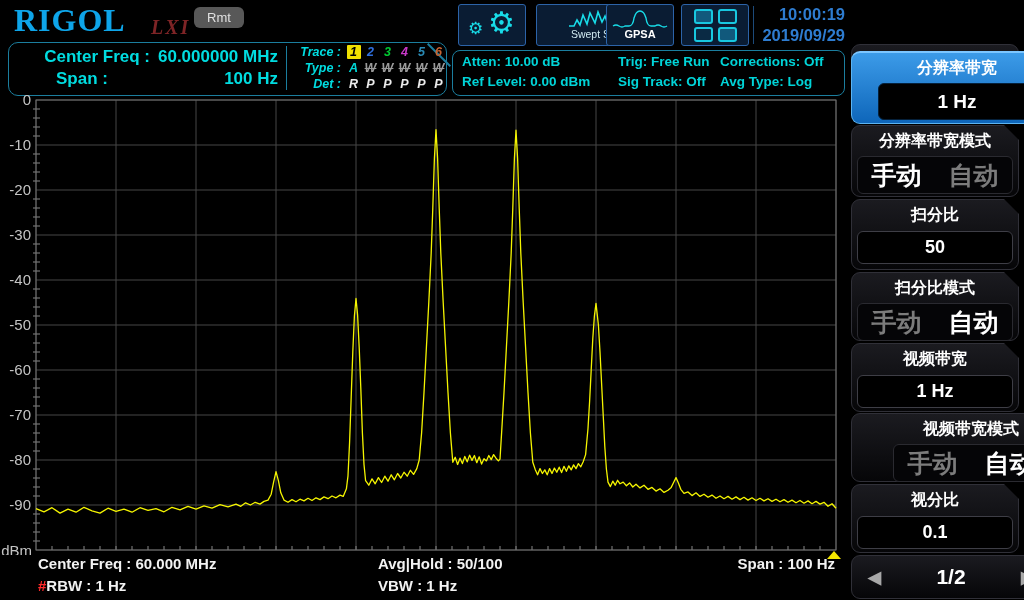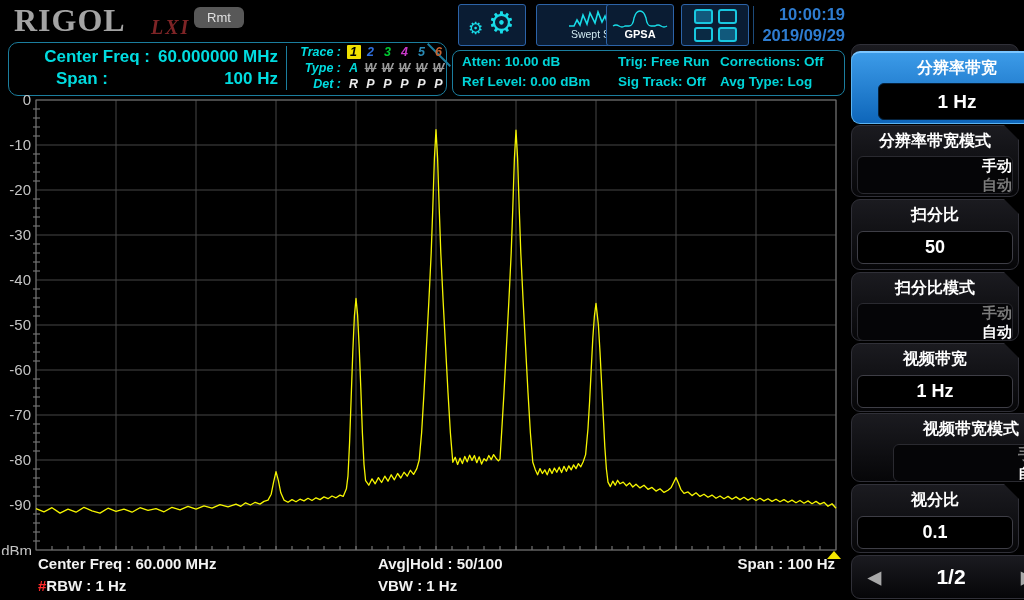--- a/index.html
+++ b/index.html
@@ -2,21 +2,21 @@
 <html><head>
 <meta charset="utf-8">
 <style>
   html,body{margin:0;padding:0;background:#111;}
   .screen{position:relative;width:1024px;height:600px;background:#000;overflow:hidden;
     font-family:"Liberation Sans",sans-serif;-webkit-font-smoothing:antialiased;}
   .abs{position:absolute;}
 
   
   .logo{left:14px;top:2px;font-family:"Liberation Serif",serif;font-weight:bold;
-    font-size:32px;color:#a3a3a3;letter-spacing:1px;}
+    font-size:32px;color:#0ea5e9;letter-spacing:1px;}
   .lxi{left:151px;top:16px;font-family:"Liberation Serif",serif;font-style:italic;
     font-weight:bold;font-size:20px;color:#7e2426;letter-spacing:2px;}
   .rmt{left:194px;top:7px;background:#585858;border-radius:6px;color:#e0e0e0;
     font-size:13px;padding:3px 13px;}
   .iconbox{top:4px;height:40px;width:66px;background:#0a1c33;border:1px solid #2c63a8;
     border-radius:3px;display:flex;flex-direction:column;align-items:center;justify-content:center;}
   .gearwrap{position:relative;width:100%;height:100%;}
   .gear-big{position:absolute;right:10px;top:0px;font-size:30px;color:#18dce8;}
   .gear-small{position:absolute;left:9px;top:13px;font-size:17px;color:#18dce8;}
   .icolabel{font-size:10.5px;color:#cfe8f0;margin-top:-2px;}
@@ -59,23 +59,23 @@
 
   
   .skey{left:851px;width:166px;background:linear-gradient(#1b1b20,#060608);
     border:1px solid #303038;border-radius:9px;
     clip-path:polygon(0 0, calc(100% - 15px) 0, 100% 15px, 100% 100%, 0 100%);}
   .skey.hdr{clip-path:polygon(0 0, 100% 0, 100% 100%, 15px 100%, 0 calc(100% - 15px));
     display:flex;align-items:center;justify-content:center;color:#fff;font-weight:bold;font-size:18px;margin-top:42px;}
   .skey .lab{text-align:center;color:#fff;font-weight:bold;font-size:16px;padding-top:5px;height:24px;}
   .skey .valbox{margin:2px 5px 0 5px;height:31px;background:#000;border:1px solid #3e3e46;
     border-radius:6px;color:#fff;font-size:18px;font-weight:bold;text-align:center;line-height:31px;}
-  .skey .modes{display:flex;justify-content:space-around;align-items:flex-end;height:36px;
+  .skey .modes{display:flex;justify-content:space-around;align-items:center;height:36px;
     margin:1px 5px 0 5px;background:#050507;border:1px solid #2a2a30;border-radius:6px;
-    font-size:15px;font-weight:bold;flex-direction:column;}
+    font-size:25px;font-weight:bold;}
   .modes .on{color:#ffffff;}
   .modes .off{color:#7c7c7c;}
   .skey.sel{background:linear-gradient(#3c9bे8,#0e66ba);background:linear-gradient(#3c9be8,#0e66ba);
     border:1px solid #5cb4f2;border-top:2px solid #7cc6ff;padding-left:22px;}
   .skey.sel .valbox{background:#000;border:1px solid #05203a;height:35px;line-height:35px;
     font-size:19px;margin:1px 4px 0 4px;}
   .pager{display:flex;align-items:center;justify-content:space-between;padding:0 16px;
     color:#fff;font-weight:bold;font-size:21px;}
   .pager .arr{color:#a8a8a8;font-size:17px;}
 </style>

